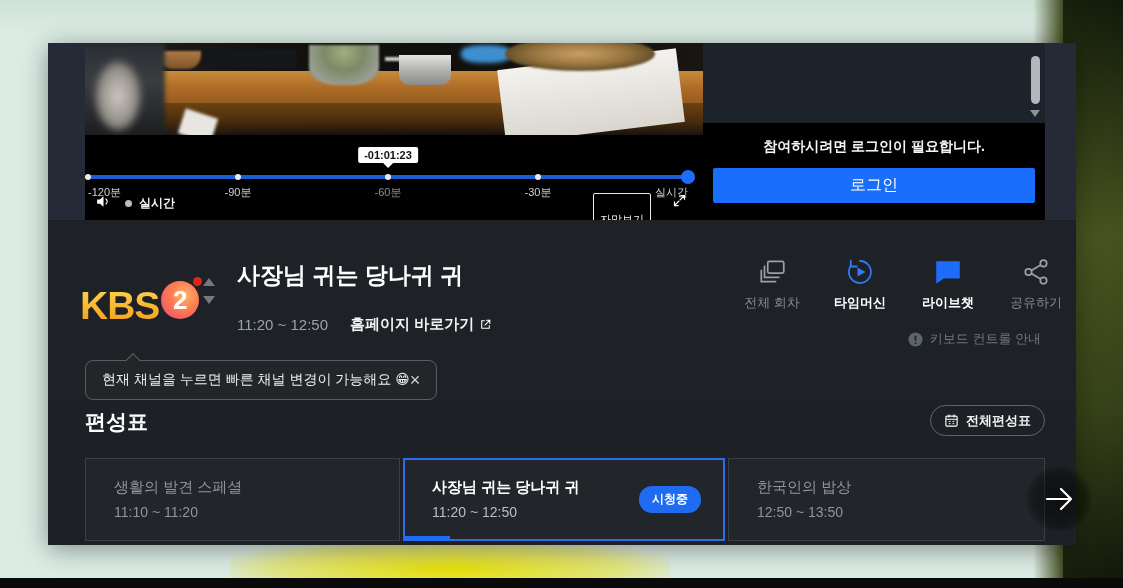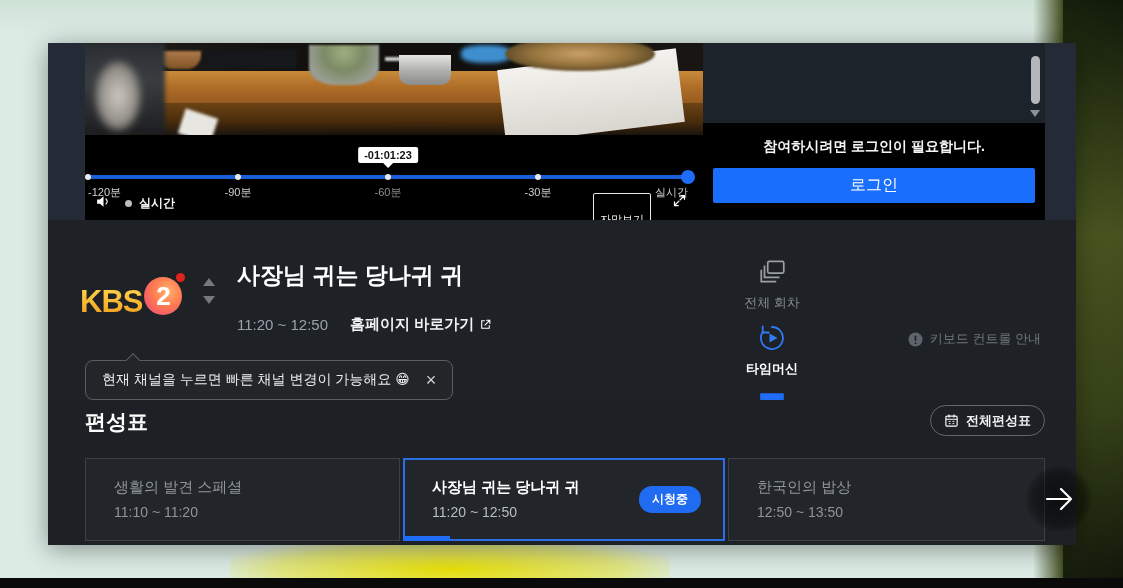--- a/index.html
+++ b/index.html
@@ -86,46 +86,46 @@
   .chat-scroll-down { position:absolute; right:5px; top:67px; width:0; height:0;
       border-left:5px solid transparent; border-right:5px solid transparent; border-top:7px solid #8d9299; }
   .login-box { position:absolute; left:0; top:80px; width:342px; height:97px; background:#000;text-decoration:underline; }
   .login-notice { margin-top:15px; text-align:center; color:#f4f5f6; font-size:14px; font-weight:bold; }
   .login-btn { position:absolute; left:10px; top:45px; width:322px; height:35px; background:#1a6efc;
       border:none; color:#fff; font-size:16px; border-radius:2px; cursor:pointer; font-family:inherit; }
 
   
   .info-section { position:absolute; left:0; top:177px; width:1028px; height:180px; background:#1e2126; }
   .kbs-logo { position:absolute; left:32px; top:52px; display:flex; align-items:center; cursor:pointer; }
-  .kbs-text { font-size:31px; font-weight:800; letter-spacing:-1px;
+  .kbs-text { font-size:39px; font-weight:800; letter-spacing:-1px;
       background:linear-gradient(180deg,#ffd84f 0%,#f5a623 80%);
       -webkit-background-clip:text; background-clip:text; color:transparent;margin-top:12px; }
   .kbs-circle { position:relative; width:38px; height:38px; margin-left:2px; border-radius:50%;
       background:radial-gradient(circle at 62% 38%,#ffb36b 0%,#ff7a50 45%,#f0566e 80%,#ffc6a8 100%);
       color:#fff; font-size:26px; font-weight:800; display:flex; align-items:center; justify-content:center; }
   .kbs-reddot { position:absolute; right:-3px; top:-4px; width:9px; height:9px; border-radius:50%; background:#e0231c; }
   .ch-arrows { position:absolute; left:155px; top:58px; display:flex; flex-direction:column; gap:10px; cursor:pointer; }
   .tri-up { width:0; height:0; border-left:6px solid transparent; border-right:6px solid transparent; border-bottom:8px solid #73797f; }
   .tri-down { width:0; height:0; border-left:6px solid transparent; border-right:6px solid transparent; border-top:8px solid #73797f; }
 
   .program-title { position:absolute; left:189px; top:40px; color:#fff; font-size:23px; font-weight:bold; }
   .program-meta { position:absolute; left:189px; top:95px; display:flex; align-items:center; gap:22px; }
   .air-time { color:#9aa2ab; font-size:15px; }
   .homepage-link { display:flex; align-items:center; gap:5px; color:#f2f3f4; font-size:15px; font-weight:bold; cursor:pointer; }
 
-  .action-bar { position:absolute; left:690px; top:38px; display:flex; gap:12px;flex-direction:column; }
+  .action-bar { position:absolute; left:690px; top:38px; display:flex; gap:20px; }
   .action-item { width:68px; display:flex; flex-direction:column; align-items:center; gap:8px; cursor:pointer; }
   .action-label { font-size:13px; color:#858b92; white-space:nowrap; }
   .action-item.active .action-label { color:#fff; font-weight:bold; }
 
   .kb-help { position:absolute; right:35px; top:110px; display:flex; align-items:center; gap:7px; cursor:pointer; }
   .kb-help-txt { color:#70777e; font-size:13px; }
 
   .channel-tooltip { position:absolute; left:37px; top:140px; height:40px; display:flex; align-items:center;
-      gap:16px; padding:0 16px; background:#232629; border:1px solid #5a5e63; border-radius:8px; }
+      gap:0; padding:0 16px; background:#232629; border:1px solid #5a5e63; border-radius:8px; }
   .channel-tooltip .ptr { position:absolute; left:42px; top:-6px; width:10px; height:10px; background:#232629;
       border-left:1px solid #5a5e63; border-top:1px solid #5a5e63; transform:rotate(45deg); }
   .tooltip-text { color:#eceeef; font-size:14px; }
   .tooltip-close { color:#cfd3d7; font-size:18px; line-height:1; cursor:pointer; background:none; border:none; font-family:inherit; }
 
   
   .schedule-section { position:absolute; left:0; top:357px; width:1028px; height:145px; background:#1d2125;padding-left:32px; }
   .schedule-heading { position:absolute; left:37px; top:8px; color:#fff; font-size:21px; font-weight:bold; }
   .full-schedule-btn { position:absolute; right:31px; top:5px; height:31px; display:flex; align-items:center; gap:7px;
       padding:0 13px; background:transparent; border:1px solid #62666b; border-radius:16px;

